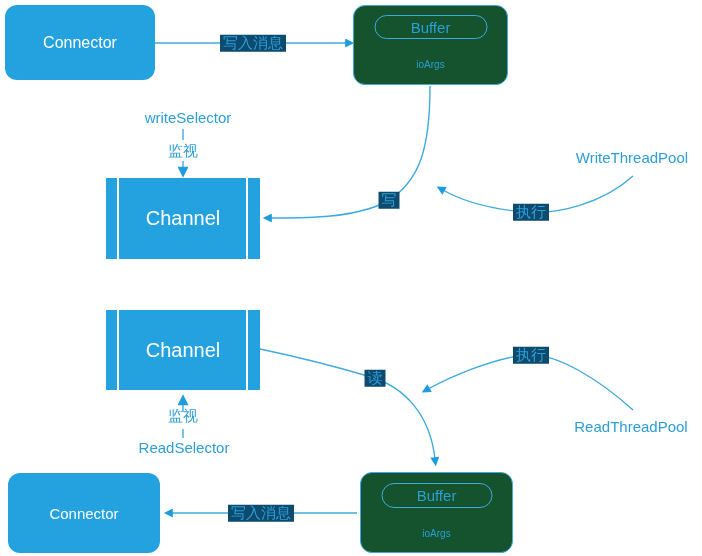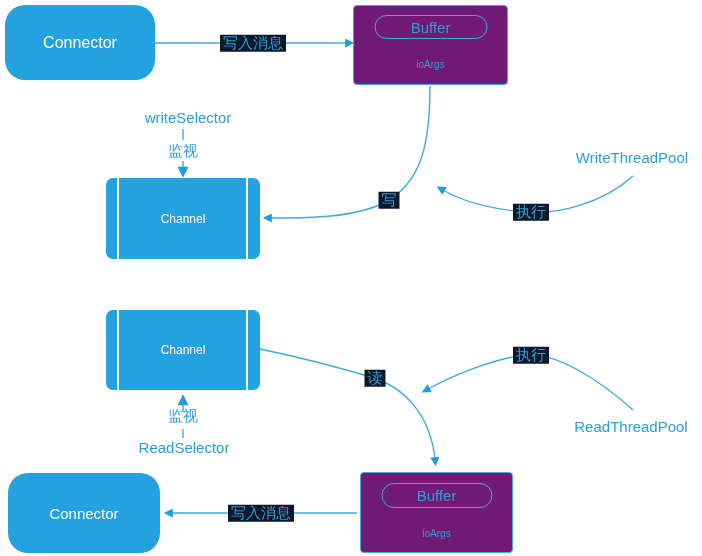--- a/index.html
+++ b/index.html
@@ -26,32 +26,32 @@
   .node {
     position: absolute;
     display: flex;
     align-items: center;
     justify-content: center;
   }
   .solid {
     background: var(--shape-fill);
     color: var(--shape-text);
     font-size: 16px;
-    border-radius: 20px;
+    border-radius: 12px;
   }
   .io-box {
-    background: #701a75;
+    background: #14532d;
     border: 1.5px solid var(--line);
-    border-radius: 4px;
+    border-radius: 12px;
   }
   .channel {
     background: var(--shape-fill);
     color: var(--shape-text);
-    font-size: 12px;
-    border-radius: 7px;
+    font-size: 20px;
+    border-radius: 0;
   }
   .channel .stripe {
     position: absolute;
     top: 0; bottom: 0;
     width: 2px;
     background: #ffffff;
   }
   .channel .stripe.left  { left: 11px; }
   .channel .stripe.right { right: 12px; }
 
@@ -76,21 +76,21 @@
   }
 
   .lbl {
     position: absolute;
     transform: translate(-50%, -50%);
     color: var(--label-text);
     font-size: 15px;
     white-space: nowrap;
     line-height: 1.1;
   }
-  .lbl.onln { background: #0f172a; padding: 0 3px; }
+  .lbl.onln { background: #0c4a6e; padding: 0 3px; }
 </style>
 </head>
 <body>
 
 <div class="canvas">
 
   <svg class="wires">
     <defs>
       <marker id="arr" viewBox="0 0 10 10" refX="2" refY="5" markerUnits="userSpaceOnUse" markerWidth="10" markerHeight="9" orient="auto">
         <path class="arrowhead" d="M0,0 L10,5 L0,10 Z"></path>

